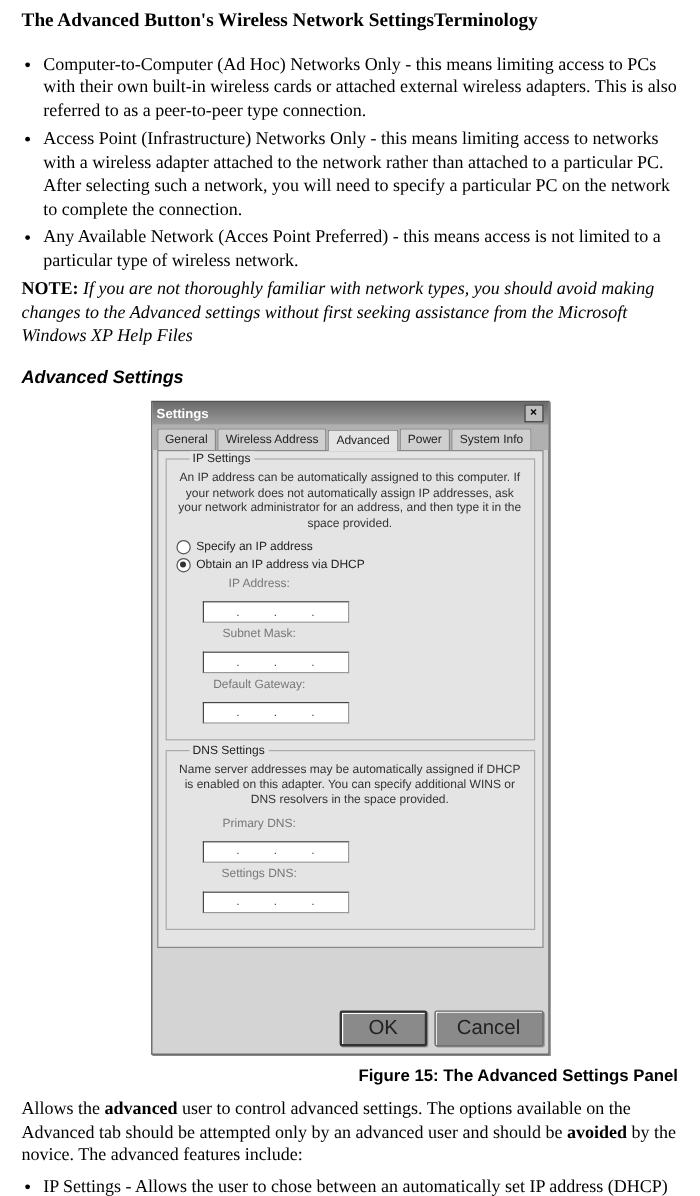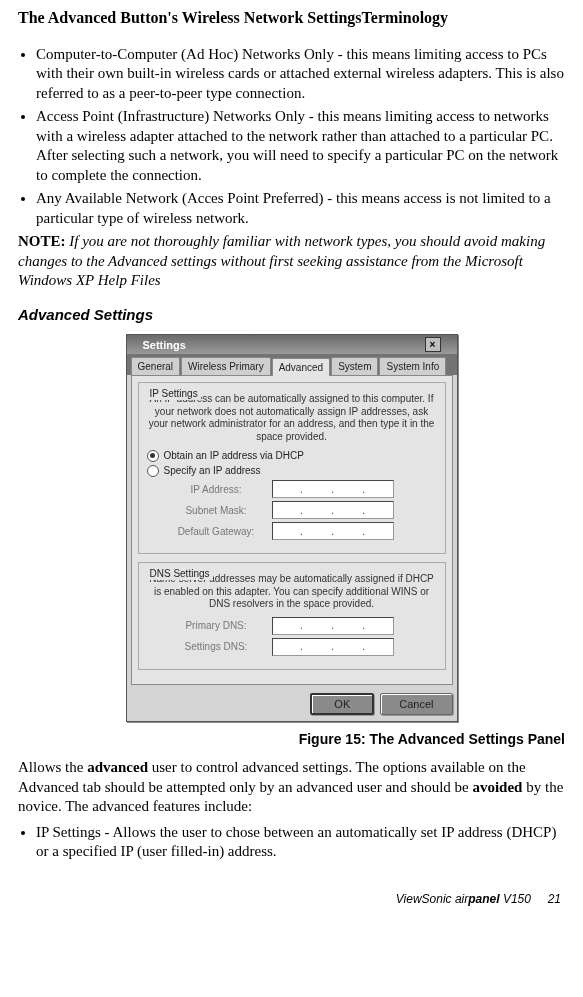--- a/index.html
+++ b/index.html
@@ -67,41 +67,41 @@
     background: #d4d4d4;
     border: 1px solid #555;
     box-shadow: 1px 1px 0 #888;
     filter: grayscale(100%);
   }
   .dlg-titlebar {
     background: linear-gradient(#6a6a6a, #9a9a9a);
     color: #fff;
     font-weight: bold;
     font-size: 11px;
-    padding: 2px 16px;
+    padding: 2px 4px;
     display: flex;
     justify-content: space-between;
     align-items: center;
   }
   .dlg-close {
     width: 14px; height: 13px;
     background: #bfbfbf;
     border: 1px solid #333;
     color: #000;
     font-weight: bold;
     display: inline-flex;
     align-items: center;
     justify-content: center;
     font-size: 10px;
   }
   .tabstrip {
     display: flex;
     gap: 1px;
     padding: 3px 4px 0 4px;
-    background: #737373;
+    background: #84cc16;
   }
   .tab {
     border: 1px solid #888;
     border-bottom: none;
     padding: 2px 6px;
     background: #cfcfcf;
     border-radius: 2px 2px 0 0;
     font-size: 10px;
     white-space: nowrap;
   }
@@ -119,48 +119,48 @@
   }
   .group {
     border: 1px solid #aaa;
     padding: 6px 8px 10px 8px;
     margin-bottom: 8px;
     position: relative;
   }
   .group-title {
     position: absolute;
     top: -7px;
-    left: 8px;
+    left: 19px;
     background: #e4e4e4;
     padding: 0 3px;
     font-size: 10px;
-    margin-top: 11px;
   }
   .desc { margin: 4px 0 6px 0; line-height: 1.25; color: #333; }
   .radio-row { display: flex; align-items: center; gap: 5px; margin: 2px 0; }
   .radio {
     width: 10px; height: 10px;
     border: 1px solid #555;
     border-radius: 50%;
     background: #fff;
     display: inline-flex;
     align-items: center;
     justify-content: center;
   }
   .radio.checked::after {
     content: "";
     width: 5px; height: 5px;
     background: #333;
     border-radius: 50%;
   }
   .field-row {
     display: flex;
-    align-items: center;
+    align-items: flex-start;
     margin: 3px 0 3px 22px;
     gap: 8px;
+    flex-direction: column;
   }
   .field-label {
     width: 95px;
     color: #777;
     font-size: 10px;
   }
   .ipbox {
     display: flex;
     background: #fff;
     border: 1px inset #999;
@@ -182,22 +182,23 @@
     display: flex;
     justify-content: flex-end;
     gap: 6px;
     padding: 8px 4px 6px 4px;
   }
   .btn {
     border: 1px solid #666;
     background: #0ea5e9;
     padding: 3px 18px;
     border-radius: 2px;
-    font-size: 11px;
+    font-size: 17px;
     box-shadow: inset 1px 1px 0 #fff, 1px 1px 0 #999;
+    margin-top: 44px;
   }
   .btn.primary { border: 2px solid #333; padding: 2px 22px; }
 </style>
 </head>
 <body>
 
 <div class="page">
 
   <h1>The Advanced Button's Wireless Network SettingsTerminology</h1>
 
@@ -217,37 +218,37 @@
   <div class="section-title">Advanced Settings</div>
 
   <div class="figure-wrap">
     <div class="dialog">
       <div class="dlg-titlebar">
         <span>Settings</span>
         <span class="dlg-close">×</span>
       </div>
       <div class="tabstrip">
         <div class="tab">General</div>
-        <div class="tab">Wireless Primary</div>
+        <div class="tab">Wireless Address</div>
         <div class="tab active">Advanced</div>
-        <div class="tab">System</div>
+        <div class="tab">Power</div>
         <div class="tab">System Info</div>
       </div>
       <div class="tab-body">
 
         <div class="group">
           <div class="group-title">IP Settings</div>
           <div class="desc">An IP address can be automatically assigned to this computer.  If your network does not automatically assign IP addresses, ask your network administrator for an address, and then type it in the space provided.</div>
           <div class="radio-row">
+            <span class="radio"></span>
+            <span>Specify an IP address</span>
+          </div>
+          <div class="radio-row">
             <span class="radio checked"></span>
             <span>Obtain an IP address via DHCP</span>
-          </div>
-          <div class="radio-row">
-            <span class="radio"></span>
-            <span>Specify an IP address</span>
           </div>
           <div class="field-row">
             <span class="field-label">IP Address:</span>
             <span class="ipbox">
                 <span></span>
                 <span class="dot">.</span>
                 <span></span>
                 <span class="dot">.</span>
                 <span></span>
                 <span class="dot">.</span>

